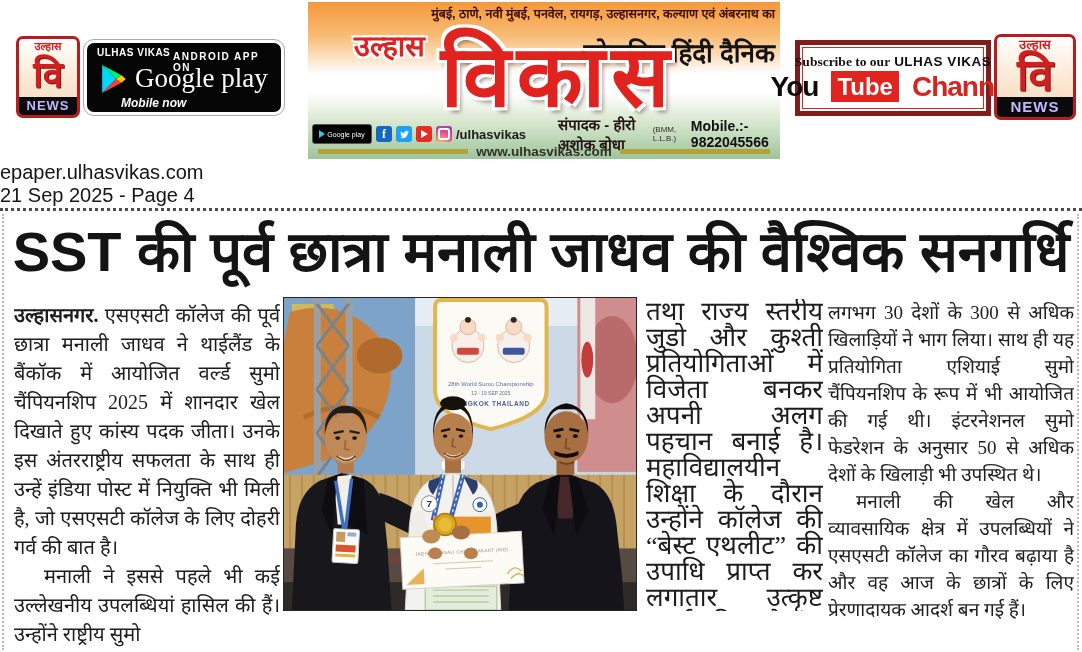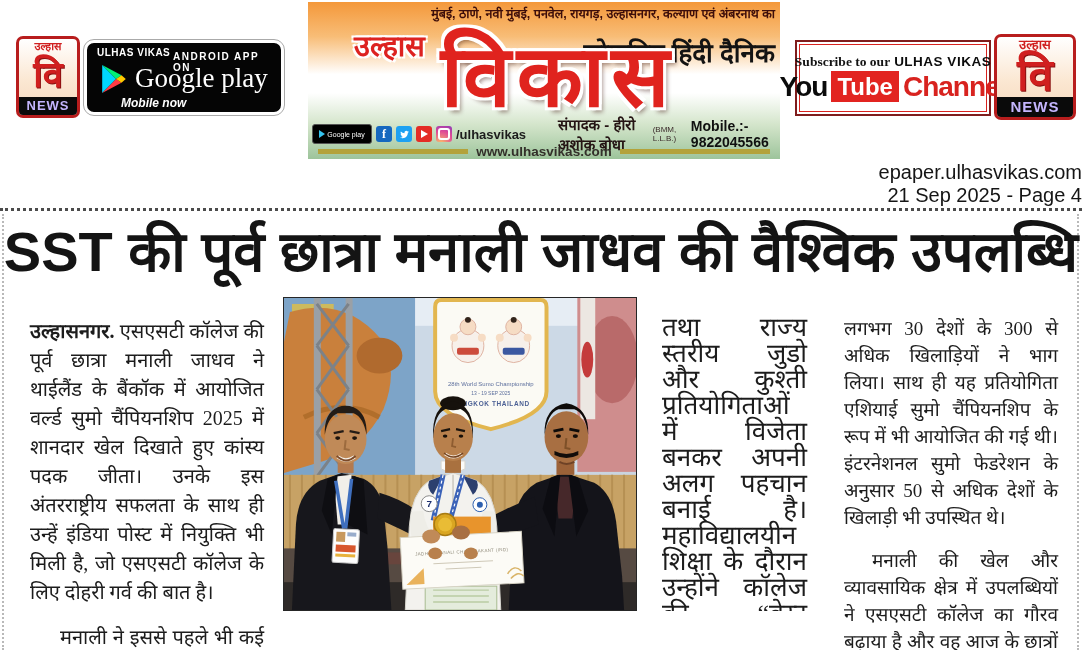--- a/index.html
+++ b/index.html
@@ -58,43 +58,43 @@
   .mc-editor{font-size:15px;font-weight:bold;color:#241313;margin-left:28px;}
   .mc-editor-suffix{font-size:8px;color:#3a2a2a;}
   .flex-sp{flex:1;}
   .mc-mobile{font-size:14px;font-weight:bold;color:#101010;}
   .mc-site-row{position:absolute;left:0;top:142px;width:100%;display:flex;align-items:center;justify-content:center;gap:8px;}
   .mc-site-row .bar{width:150px;height:5px;background:#b3a23a;}
   .mc-site{font-size:13.5px;font-weight:bold;color:#33302a;}
 
   
   .subscribe{position:absolute;left:795px;top:40px;width:196px;height:76px;background:#fff;box-sizing:border-box;
-             border:2px solid #7f1d1d;box-shadow:inset 0 0 0 2px #fff,inset 0 0 0 3px #d8231f;
+             border:5px solid #7f1d1d;box-shadow:inset 0 0 0 2px #fff,inset 0 0 0 3px #d8231f;
              display:flex;flex-direction:column;align-items:center;justify-content:center;gap:1px;}
   .sub-row1{display:flex;align-items:baseline;gap:4px;white-space:nowrap;}
   .sub-pre{font-family:"Liberation Serif",serif;font-weight:bold;font-size:13.5px;color:#141414;}
   .sub-brand{font-size:13.5px;font-weight:900;letter-spacing:.5px;color:#0c0c0c;}
-  .sub-row2{display:flex;align-items:flex-start;gap:4px;}
+  .sub-row2{display:flex;align-items:flex-start;gap:13px;}
   .yt-you{font-size:28px;font-weight:900;color:#0b0b0b;letter-spacing:-1px;}
   .yt-tube{background:#e22420;color:#fff;border-radius:0;padding:0 6px;font-size:24px;line-height:31px;font-weight:900;}
   .yt-channel{font-size:28px;font-weight:900;color:#d8231f;letter-spacing:-1px;}
 
   
-  .dateblock{position:absolute;left:0;top:161px;width:100%;text-align:right;font-size:20px;line-height:23px;color:#151515;}
+  .dateblock{position:absolute;left:0;top:161px;width:100%;text-align:left;font-size:20px;line-height:23px;color:#151515;}
   .dotsep{position:absolute;left:0;top:208px;width:1082px;border-top:3px dotted #4c4c4c;}
   .edge-dots{position:absolute;top:214px;height:436px;border-left:2px dotted #b9b9b9;}
   .edge-left{left:2px;} .edge-right{left:1077px;}
 
   
   .headline{position:absolute;left:0;top:214px;width:100%;margin:0;text-align:center;
             font-size:56px;line-height:76px;font-weight:900;color:#141414;letter-spacing:0;white-space:nowrap;}
 
   
   .col{position:absolute;font-family:"Liberation Serif",serif;color:#1c1c1c;text-align:justify;overflow:hidden;}
-  .col p{margin:16px;}
+  .col p{margin:0;}
   .col1{left:14px;top:301px;width:266px;height:349px;font-size:20px;line-height:29px;}
   .col1 p+p{text-indent:30px;}
   .dateline{font-weight:bold;}
   .col3{left:646px;top:299px;width:177px;height:312px;font-size:26px;line-height:26px;}
   .col4{left:828px;top:299px;width:246px;height:351px;font-size:19px;line-height:27px;}
   .col4 p+p{text-indent:28px;}
   .photo{position:absolute;left:283px;top:297px;width:354px;height:314px;border:1px solid #262626;
          box-sizing:border-box;background:#c3cfdc;}
   .photo svg{display:block;width:100%;height:100%;}
   .caption-row{position:absolute;left:283px;top:613px;width:541px;display:flex;justify-content:space-between;
@@ -178,21 +178,21 @@
   </div>
 
   <div class="dateblock">
     <div>epaper.ulhasvikas.com</div>
     <div>21 Sep 2025 - Page 4</div>
   </div>
   <div class="dotsep"></div>
   <div class="edge-dots edge-left"></div>
   <div class="edge-dots edge-right"></div>
 
-  <h1 class="headline">SST की पूर्व छात्रा मनाली जाधव की वैश्विक उपलब्धि</h1>
+  <h1 class="headline">SST की पूर्व छात्रा मनाली जाधव की वैश्विक सनगर्धि</h1>
 
   <div class="col col1">
     <p><span class="dateline">उल्हासनगर.</span> <span>एसएसटी कॉलेज की पूर्व छात्रा मनाली जाधव ने थाईलैंड के बैंकॉक में आयोजित वर्ल्ड सुमो चैंपियनशिप 2025 में शानदार खेल दिखाते हुए कांस्य पदक जीता। उनके इस अंतरराष्ट्रीय सफलता के साथ ही उन्हें इंडिया पोस्ट में नियुक्ति भी मिली है, जो एसएसटी कॉलेज के लिए दोहरी गर्व की बात है।</span></p>
     <p>मनाली ने इससे पहले भी कई उल्लेखनीय उपलब्धियां हासिल की हैं। उन्होंने राष्ट्रीय सुमो</p>
   </div>
 
   <div class="photo">
     <svg viewBox="0 0 354 314" preserveAspectRatio="none">
       <defs>
         <linearGradient id="bgGrad" x1="0" y1="0" x2="0" y2="1">

